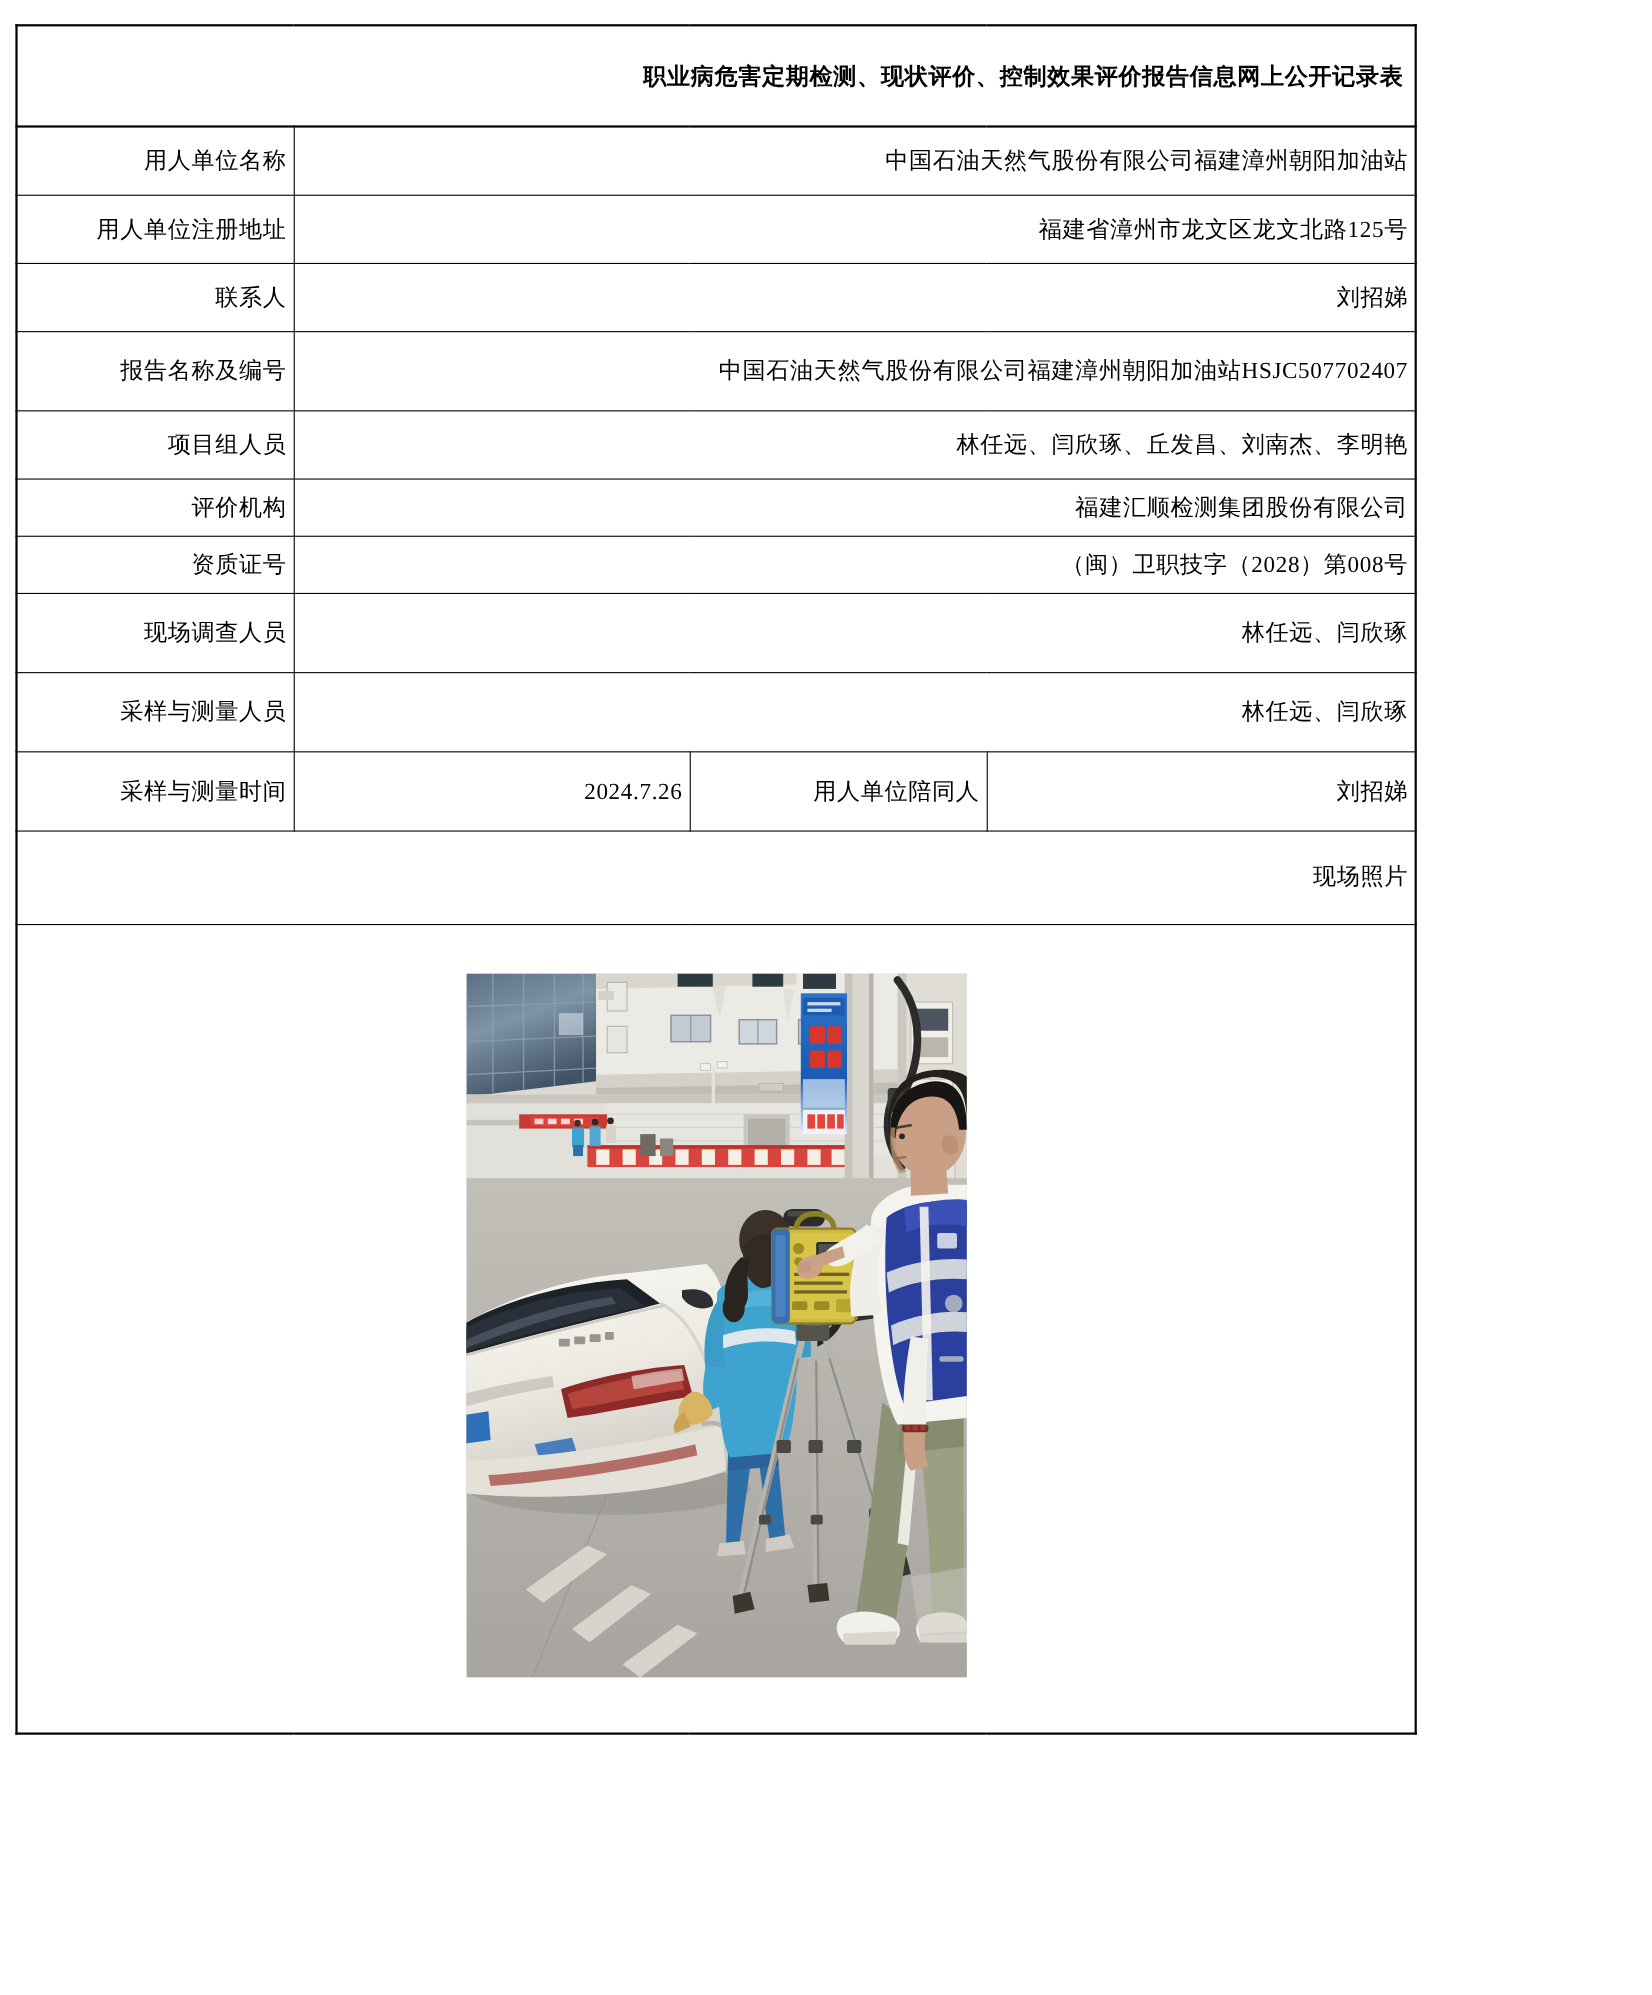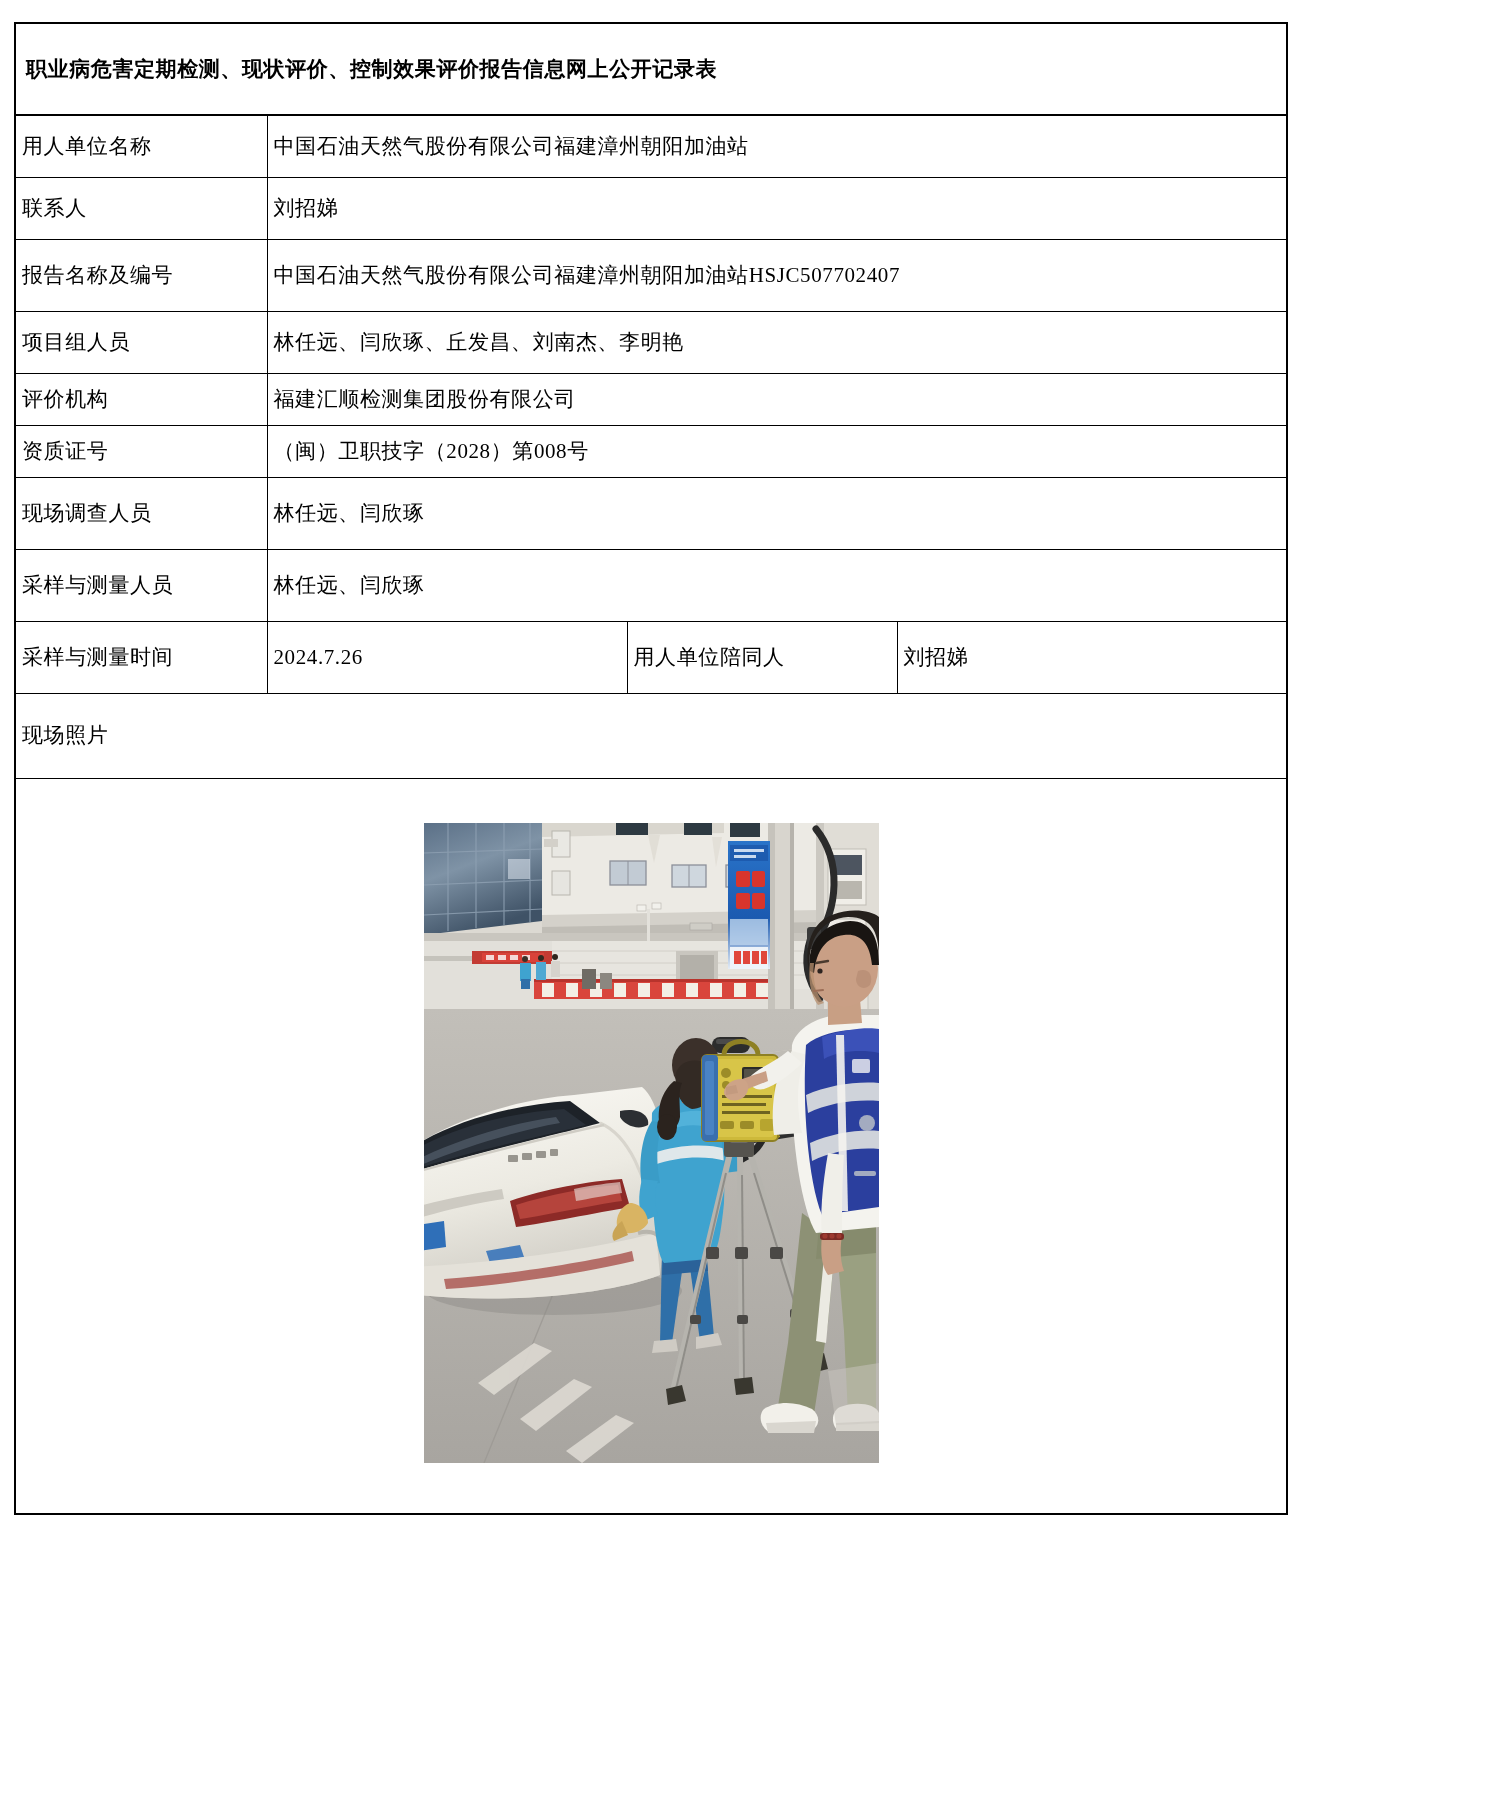--- a/index.html
+++ b/index.html
@@ -27,21 +27,21 @@
     top: 22px;
     width: 1272px;
     border: 2px solid #000;
     border-collapse: collapse;
     table-layout: fixed;
     background: #fff;
   }
   .sheet td {
     border: 1px solid #000;
     padding: 0 6px;
-    text-align: left;
+    text-align: right;
     vertical-align: middle;
     font-size: 21px;
     line-height: 1.35;
     letter-spacing: 0.6px;
   }
   .title-cell {
     border: 2px solid #000 !important;
     font-size: 33px;
     font-weight: bold;
     letter-spacing: 1.5px;
@@ -94,20 +94,24 @@
 
       <tr>
         <td class="title-cell" colspan="4">职业病危害定期检测、现状评价、控制效果评价报告信息网上公开记录表</td>
       </tr>
 
       <tr class="row-h2">
         <td class="label-cell">用人单位名称</td>
         <td colspan="3">中国石油天然气股份有限公司福建漳州朝阳加油站</td>
       </tr>
 
+      <tr class="row-h2">
+        <td class="label-cell">用人单位注册地址</td>
+        <td colspan="3">福建省漳州市龙文区龙文北路125号</td>
+      </tr>
 
       <tr class="row-h2">
         <td class="label-cell">联系人</td>
         <td colspan="3">刘招娣</td>
       </tr>
 
       <tr class="row-h3">
         <td class="label-cell">报告名称及编号</td>
         <td colspan="3">中国石油天然气股份有限公司福建漳州朝阳加油站HSJC507702407</td>
       </tr>

